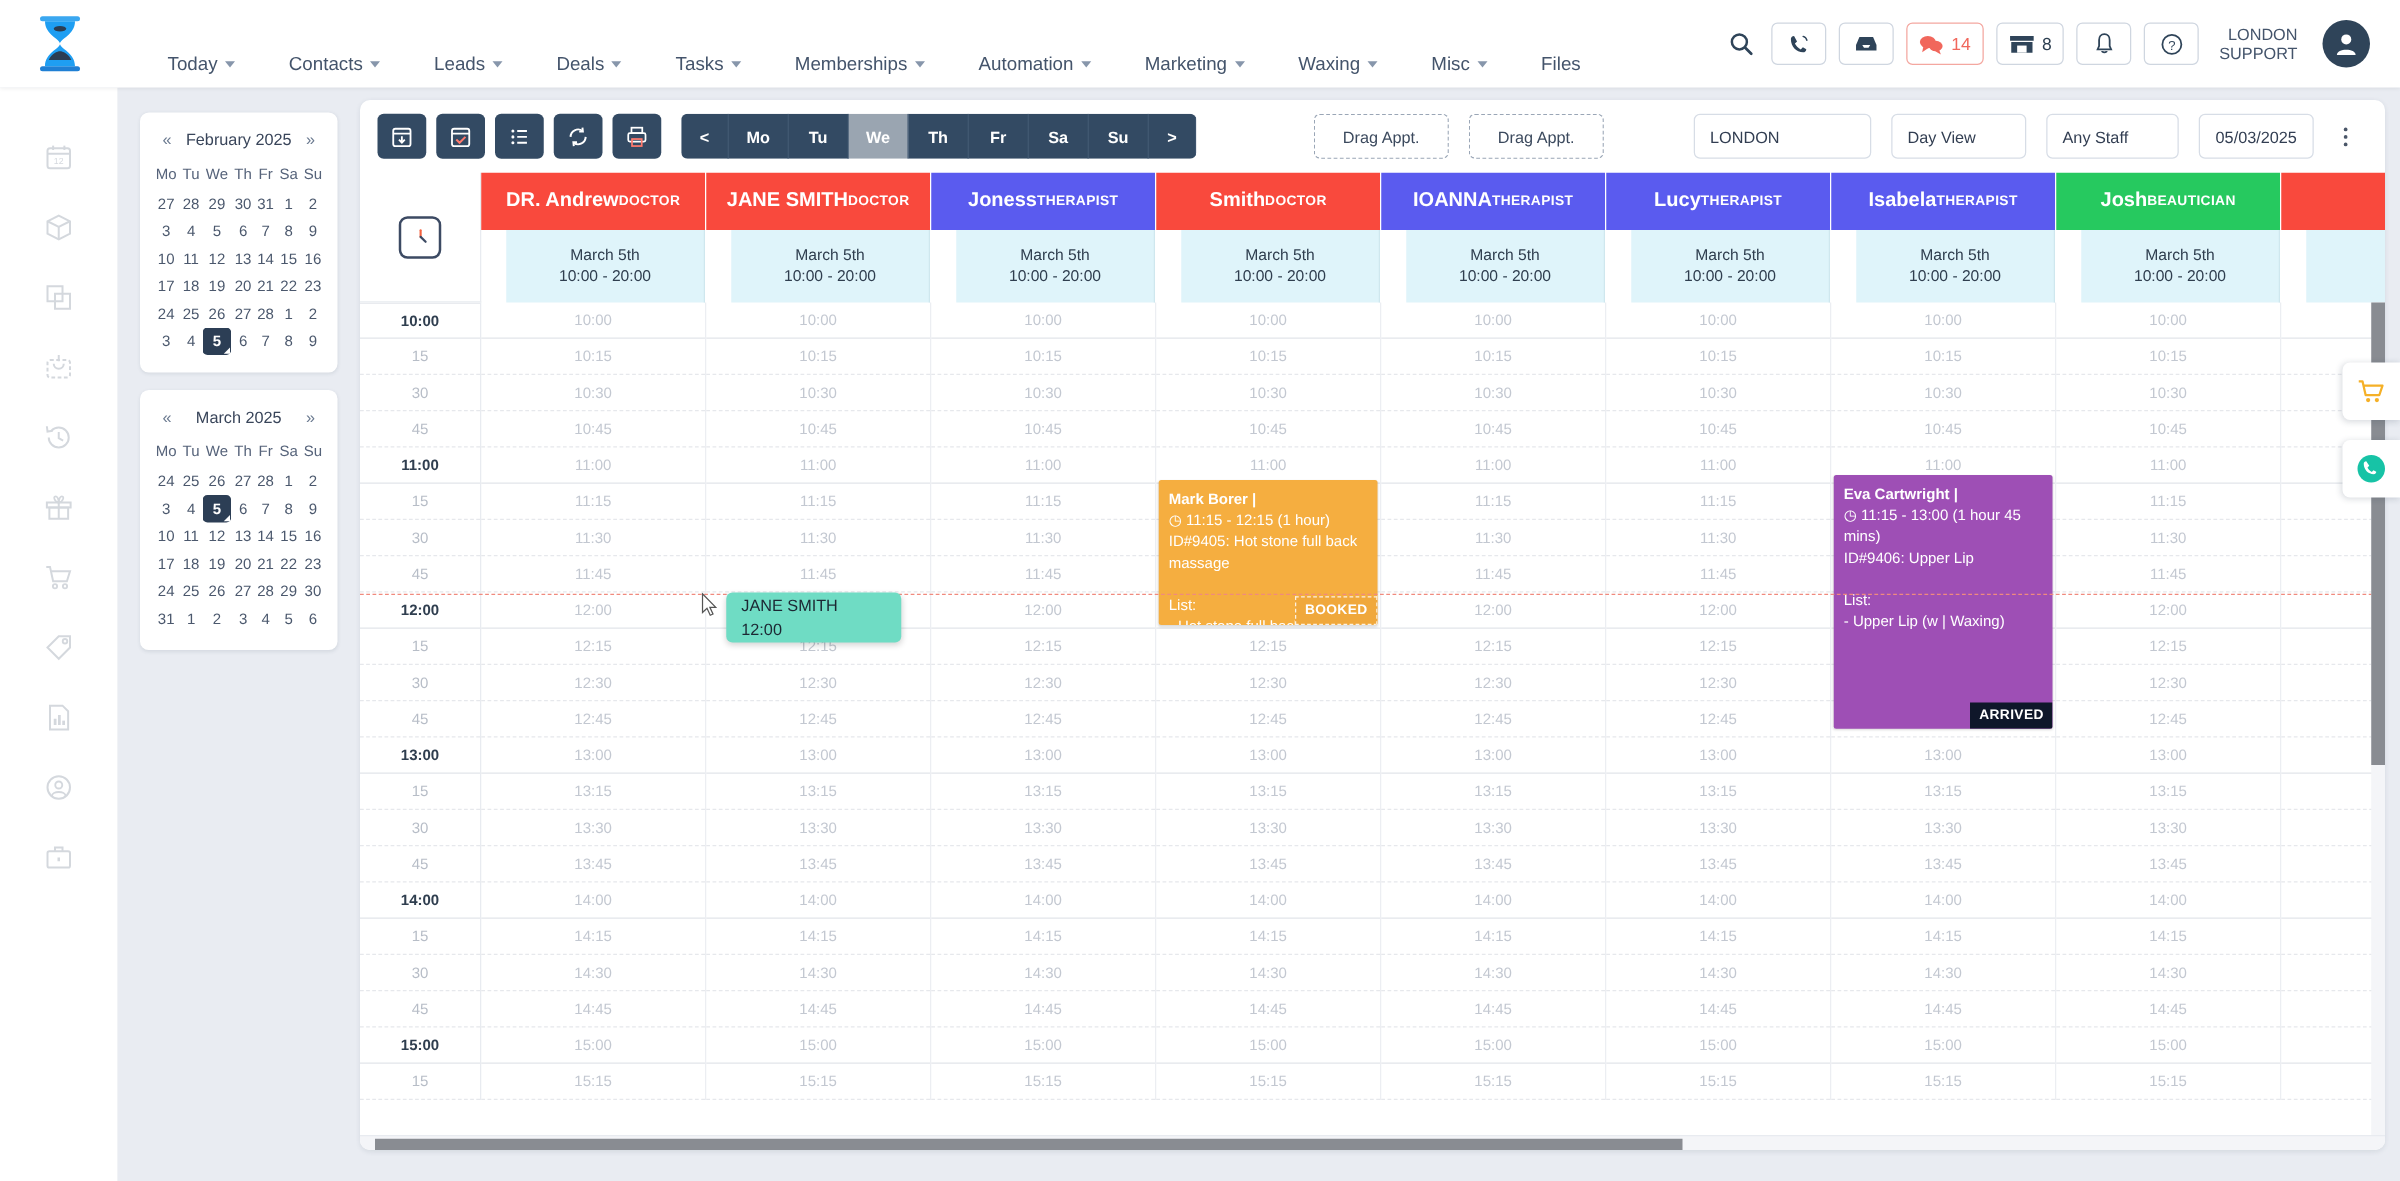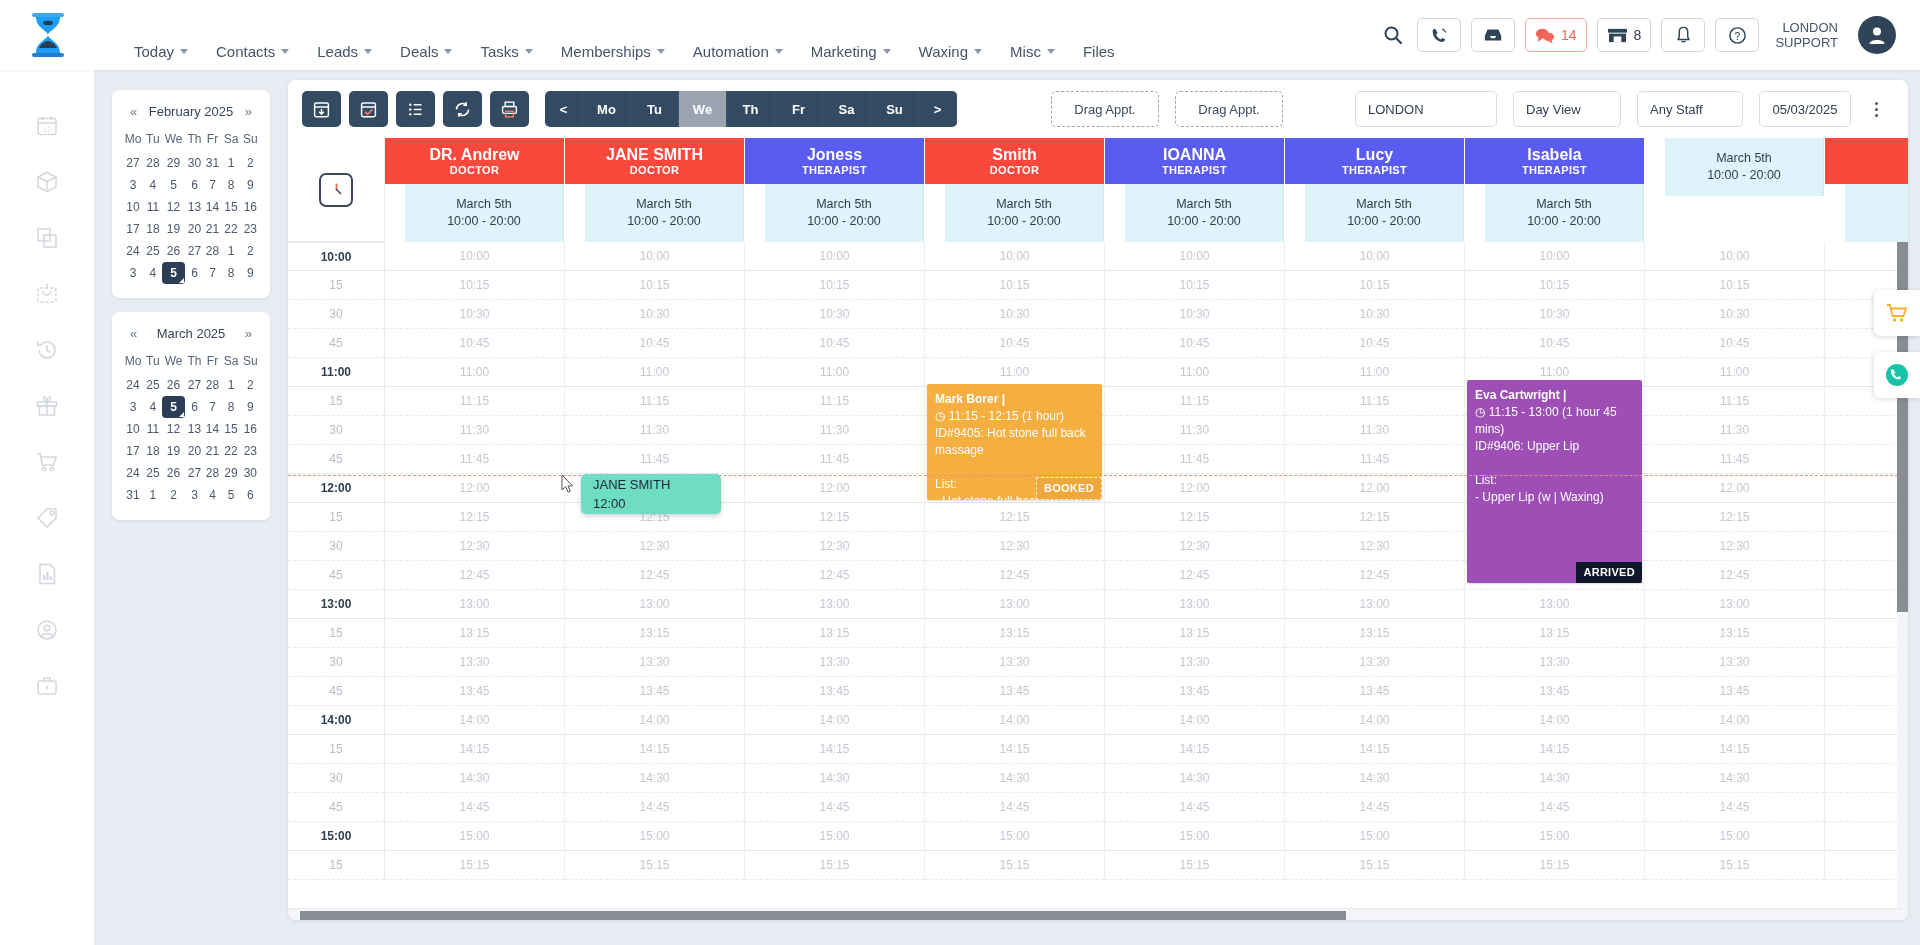--- a/index.html
+++ b/index.html
@@ -12,21 +12,21 @@
 
   
   .topnav {
     position: absolute; left: 0; top: 0; width: 1920px; height: 70px;
     background: #ffffff; display: flex; align-items: center;
     box-shadow: 0 1px 3px rgba(0,0,0,.06);
     z-index: 40;
   }
   .logo-wrap { width: 95px; display: flex; justify-content: center; align-items: center; }
   .logo { width: 40px; height: 46px; }
-  .navitems { display: flex; align-items: flex-start; gap: 0px; margin-left: 25px; margin-top: 33px; }
+  .navitems { display: flex; align-items: flex-start; gap: 15px; margin-left: 25px; margin-top: 33px; }
   .navitem {
     display: flex; align-items: center; gap: 6px;
     font-size: 15px; color: #44546b; padding: 6px 14px; cursor: pointer;
     white-space: nowrap;
   }
   .caret { width: 0; height: 0; border-left: 4px solid transparent; border-right: 4px solid transparent;
            border-top: 5px solid #8796ab; display: inline-block; }
   .nav-right { margin-left: auto; display: flex; align-items: center; gap: 10px; padding-right: 24px; }
   .icobtn {
     height: 34px; min-width: 44px; border: 1px solid #cfd6e0; border-radius: 5px;
@@ -113,21 +113,21 @@
 
   .hdrrow { display: flex; height: 104px; position: relative; }
   .gutter-hdr {
     width: 97px; min-width: 97px; background:#fff; display: flex; align-items: center;
     justify-content: center; border-right: 1px solid #e8ebf0; border-bottom:1px solid #e8ebf0;
   }
   .clockbox { width: 34px; height: 34px; border: 2px solid #3c4a63; border-radius: 7px;
               display: flex; align-items: center; justify-content: center; }
   .colhdr { width: 180px; min-width: 180px; border-right: 1px solid #fff; }
   .colhdr .name {
-    height: 46px; display: flex; flex-direction: column; align-items: center; justify-content: center;
+    height: 46px; display: flex; flex-direction: row; align-items: center; justify-content: center;
     color: #fff;
   }
   .colhdr .name .n { font-size: 16px; font-weight: 700; line-height: 18px; }
   .colhdr .name .r { font-size: 11px; font-weight: 700; letter-spacing: .3px; }
   .colhdr .dt {
     height: 58px; background: #dff4fa; display: flex; flex-direction: column;
     align-items: center; justify-content: center; color: #2f3e4f; font-size: 12.5px;
     line-height: 17px; border-right: 1px solid #cfe7ee; margin-left: 20px;
   }
 
@@ -696,20 +696,24 @@
               <div class="name" style="background:#5a5bef">
                 <div class="n">Isabela</div>
                 <div class="r">THERAPIST</div>
               </div>
               <div class="dt">
                 <div>March 5th</div>
                 <div>10:00 - 20:00</div>
               </div>
             </div>
             <div class="colhdr">
+              <div class="name" style="background:#26c95f">
+                <div class="n">Josh</div>
+                <div class="r">BEAUTICIAN</div>
+              </div>
               <div class="dt">
                 <div>March 5th</div>
                 <div>10:00 - 20:00</div>
               </div>
             </div>
             <div class="colhdr">
               <div class="name" style="background:#f9493d">
                 <div class="n"></div>
                 <div class="r"></div>
               </div>

